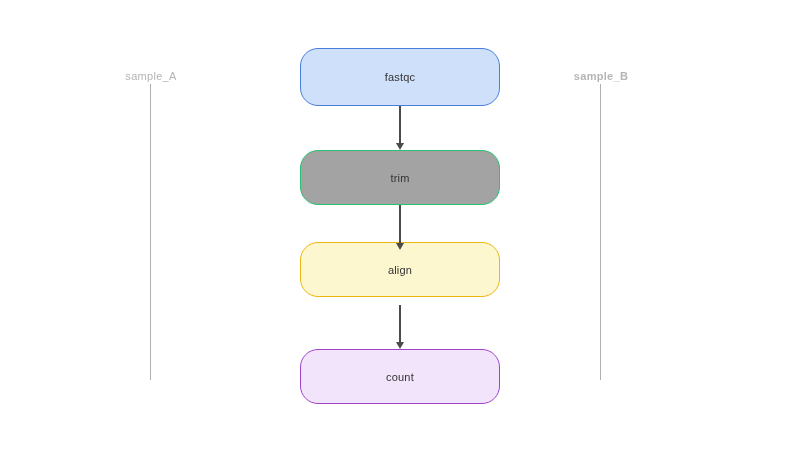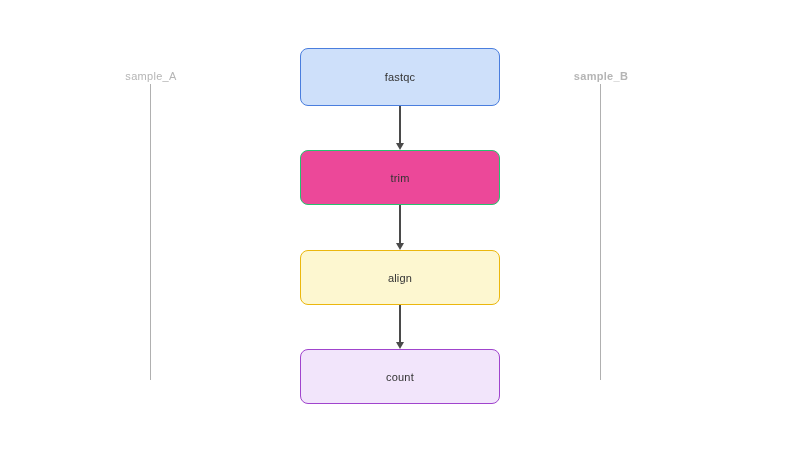--- a/index.html
+++ b/index.html
@@ -18,27 +18,27 @@
   }
   .lane-label.a { left: 91px;  top: 69px; }
   .lane-label.b { left: 541px; top: 69px; font-weight: bold; }
   .lane-line { position: absolute; width: 1px; top: 84px; height: 296px; }
   .lane-line.a { left: 150px; }
   .lane-line.b { left: 600px; }
 
   
   .node {
     position: absolute; left: 300px; width: 200px;
-    border: 1px solid; border-radius: 8px; box-sizing: border-box;
+    border: 1px solid; border-radius: 18px; box-sizing: border-box;
     display: flex; align-items: center; justify-content: center;
     font-size: 11px; letter-spacing: 0.2px;
   }
   .node.n0 { top: 48px;  height: 58px; }
   .node.n1 { top: 150px; height: 55px; }
-  .node.n2 { top: 250px; height: 55px; text-align: center; }
+  .node.n2 { top: 242px; height: 55px; text-align: center; }
   .node.n3 { top: 349px; height: 55px; }
 
   
   .edge {
     position: absolute; left: 399px; width: 2px;
     background: currentColor;
   }
   .edge::after {
     content: ""; position: absolute; left: -3px; top: 100%;
     width: 0; height: 0;
@@ -59,21 +59,21 @@
   <div class="lane-label a" style="color: rgb(181, 181, 181);">sample_A</div>
   <div class="lane-line a" style="background-color: rgb(176, 176, 176);"></div>
 
   <div class="lane-label b" style="color: rgb(181, 181, 181);">sample_B</div>
   <div class="lane-line b" style="background-color: rgb(176, 176, 176);"></div>
 
   <div class="node n0" style="background-color: rgb(206, 224, 250); border-color: rgb(74, 126, 222); color: rgb(51, 51, 51);">
     <span>fastqc</span>
   </div>
 
-  <div class="node n1" style="background-color: #ec4899; border-color: rgb(39, 195, 112); color: rgb(51, 51, 51);">
+  <div class="node n1" style="background-color: #a3a3a3; border-color: rgb(39, 195, 112); color: rgb(51, 51, 51);">
     <span>trim</span>
   </div>
 
   <div class="node n2" style="background-color: rgb(253, 247, 208); border-color: rgb(235, 183, 14); color: rgb(51, 51, 51);">
     <span>align</span>
   </div>
 
   <div class="node n3" style="background-color: rgb(242, 229, 251); border-color: rgb(160, 68, 205); color: rgb(51, 51, 51); text-align: center;">
     <span>count</span>
   </div>

